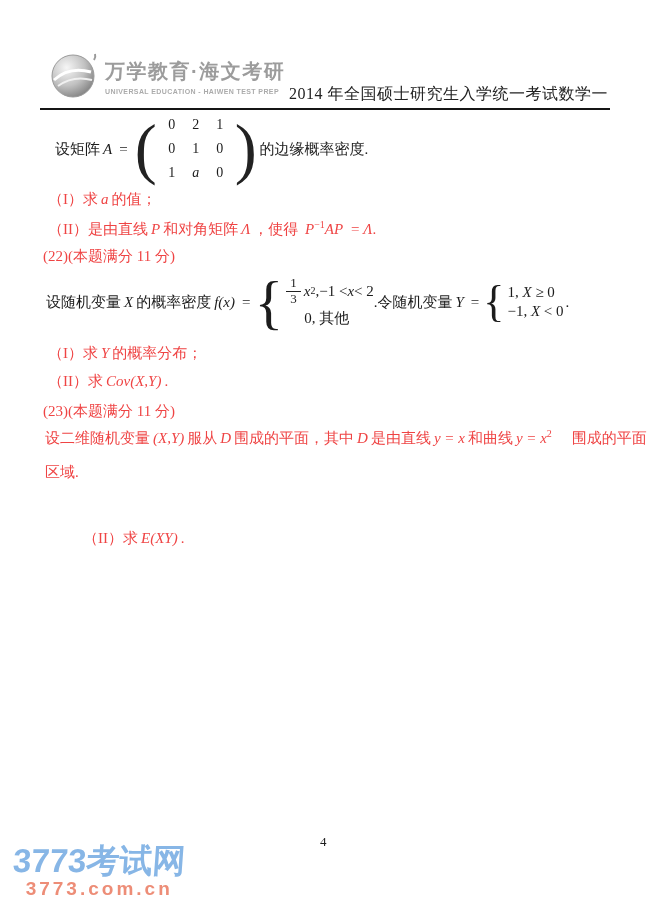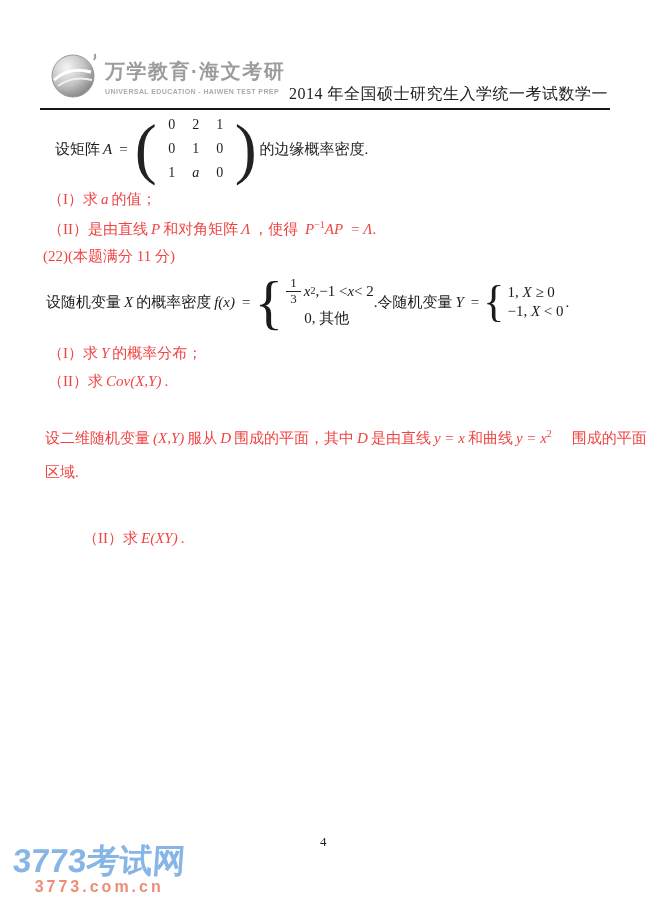--- a/index.html
+++ b/index.html
@@ -51,21 +51,21 @@
 
   
   .page-num { position:absolute; left:320px; top:834px; font-size:13px; }
   .watermark { position:absolute; left:13px; top:843px; display:flex; flex-direction:column; align-items:center; }
   .wm1 {
     font-family:"Liberation Sans","DejaVu Sans",sans-serif; font-weight:bold;
     font-size:33px; transform:skewX(-4deg); line-height:1.1;
   }
   .wm2 {
     font-family:"Liberation Sans","DejaVu Sans",sans-serif; font-weight:bold;
-    font-size:16px; letter-spacing:3px; margin-top:-1px;
+    font-size:19px; letter-spacing:3px; margin-top:-1px;
   }
 </style>
 </head>
 <body>
 
 <div class="page">
 
   <div class="logo">
     <span>
       <svg width="48" height="46" viewBox="0 0 48 46">
@@ -159,20 +159,21 @@
     <span class="pw-end">.</span>
   </div>
 
   <div class="line" style="left:48px; top:344px">
     <span>（I）</span><span>求</span><i class="sp">Y</i><span>的概率分布；</span>
   </div>
   <div class="line" style="left:48px; top:372px">
     <span>（II）</span><span>求</span><i class="sp">Cov(X,Y)</i><span>.</span>
   </div>
 
+  <div class="line" style="left:43px; top:402px">(23)(本题满分 11 分)</div>
 
   <div class="line" style="left:45px; top:429px">
     <span>设二维随机变量</span><i class="sp">(X,Y)</i><span>服从</span><i class="sp">D</i><span>围成的平面，其中</span><i class="sp">D</i><span>是由直线</span><i class="sp">y = x</i><span>和曲线</span><i style="margin-left:3px">y = x</i><sup class="supx">2</sup><span style="margin-left:20px">围成的平面</span>
   </div>
   <div class="line" style="left:45px; top:463px">区域.</div>
 
   <div class="line" style="left:83px; top:529px">
     <span>（II）</span><span>求</span><i class="sp">E(XY)</i><span>.</span>
   </div>
 

